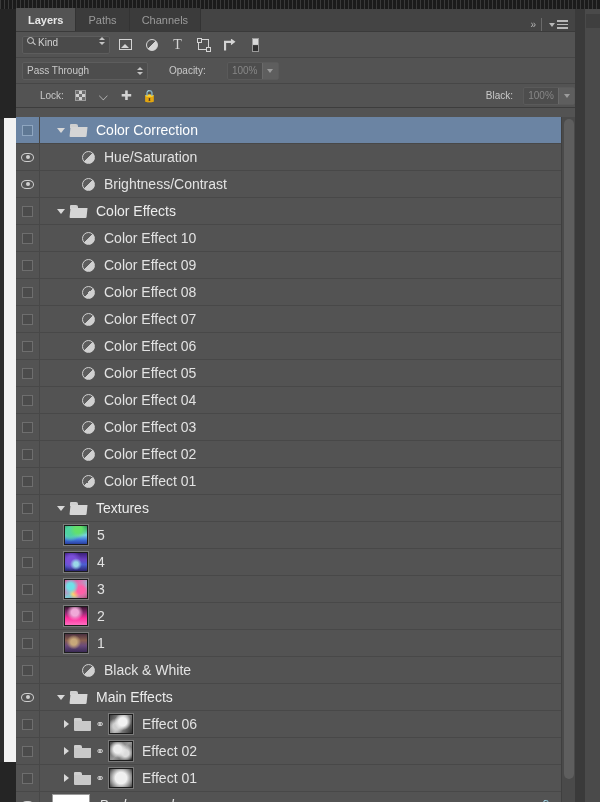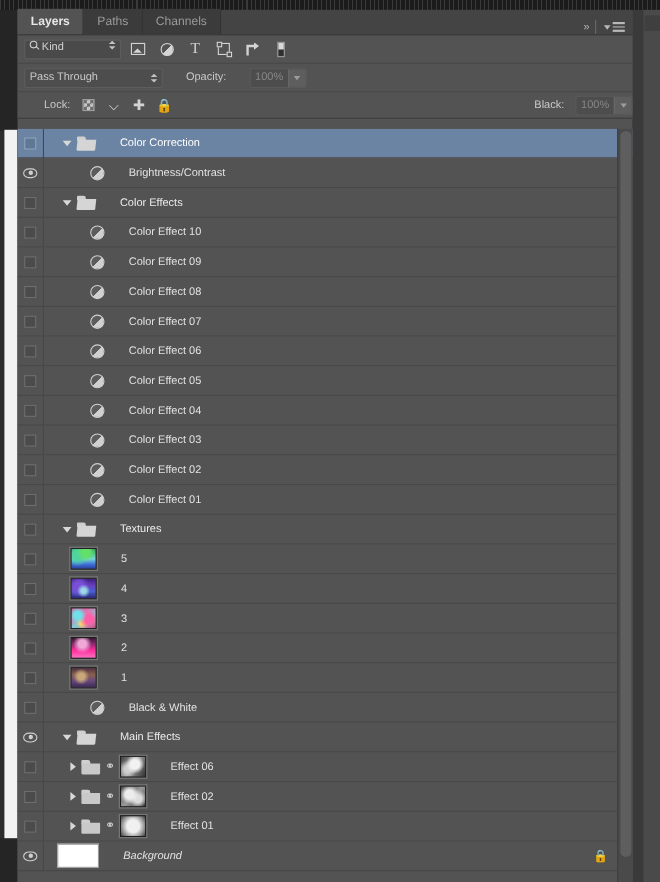--- a/index.html
+++ b/index.html
@@ -199,21 +199,21 @@
     width: 24px; height: 20px; border: 1px solid #1c1c1c; flex: none;
     outline: 1px solid #7a7a7a;
   }
   .thumb-white { width: 38px; height: 22px; background:#ffffff; border: 1px solid #9a9a9a; flex:none; }
 
   .link-ic {
     width: 10px; height: 13px; flex: none; position: relative; margin: 0 4px;
     color:#d2d2d2; font-size: 11px; line-height: 13px; text-align:center;
   }
 
-  .lname { font-size: 10px; color: #e2e2e2; margin-left: 22px; white-space: nowrap; }
+  .lname { font-size: 14px; color: #e2e2e2; margin-left: 9px; white-space: nowrap; }
   .row.selected .lname { color: #ffffff; }
   .lname.italic { font-style: italic; }
   .lname.grp { color: #ececec; }
 
   .lock-right {
     position: absolute; right: 22px; top: 50%; transform: translateY(-50%);
     font-size: 11px; color: #b8b8b8;
   }
 
   
@@ -345,20 +345,28 @@
             <div class="body"></div>
           </div>
           <span class="lname grp">Color Correction</span>
         </div>
         <div class="row">
           <div class="eye-col">
             <span class="eye"></span>
           </div>
           <div class="indent-l"></div>
           <div class="adj-icon"></div>
+          <span class="lname">Hue/Saturation</span>
+        </div>
+        <div class="row">
+          <div class="eye-col">
+            <span class="eye"></span>
+          </div>
+          <div class="indent-l"></div>
+          <div class="adj-icon"></div>
           <span class="lname">Brightness/Contrast</span>
         </div>
         <div class="row">
           <div class="eye-col">
             <span class="chk"></span>
           </div>
           <div class="indent-g"></div>
           <div class="tri-down"></div>
           <div class="folder open">
             <div class="tab-f"></div>

